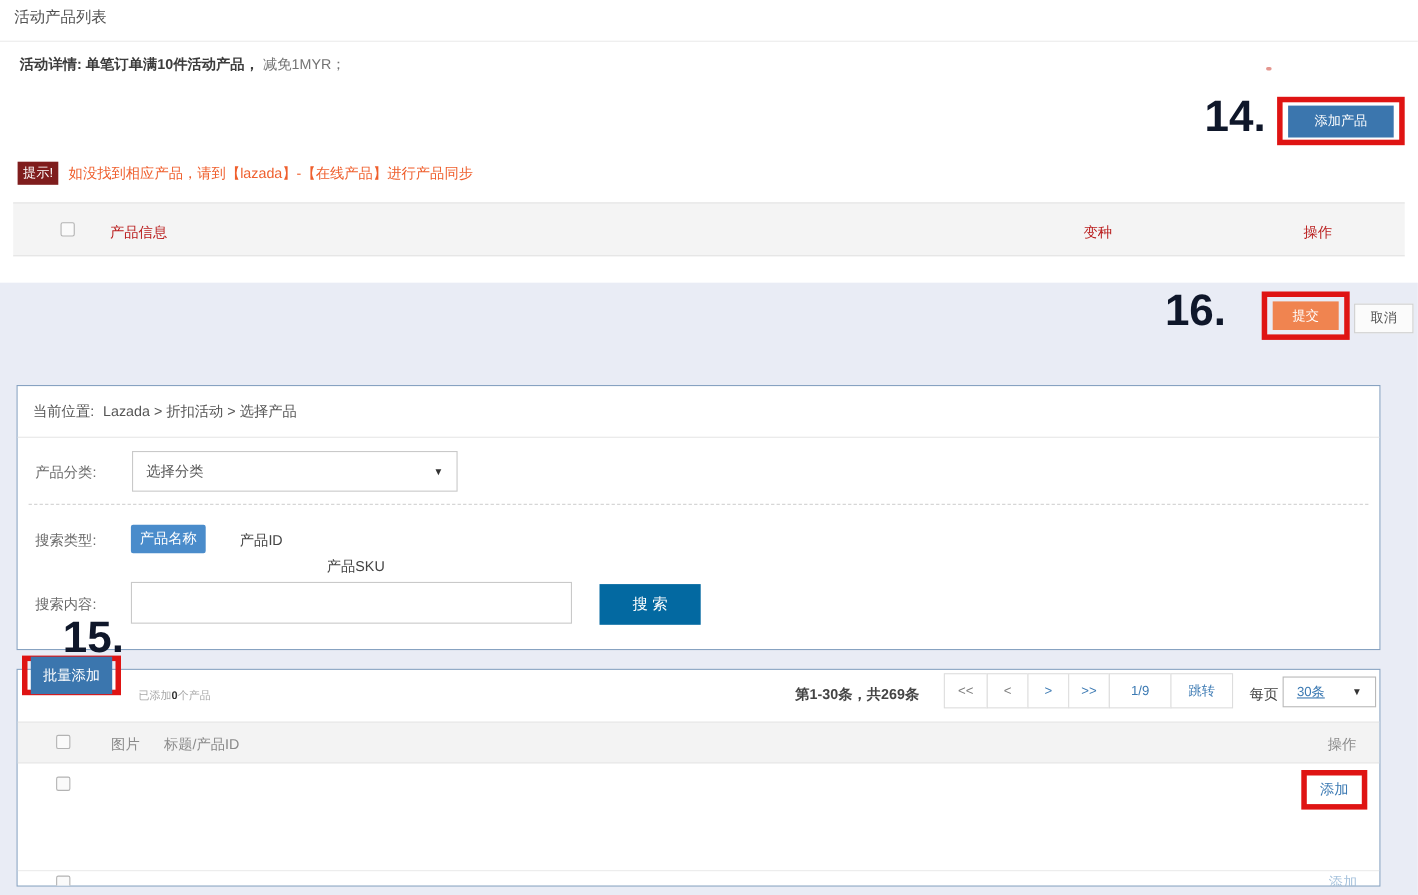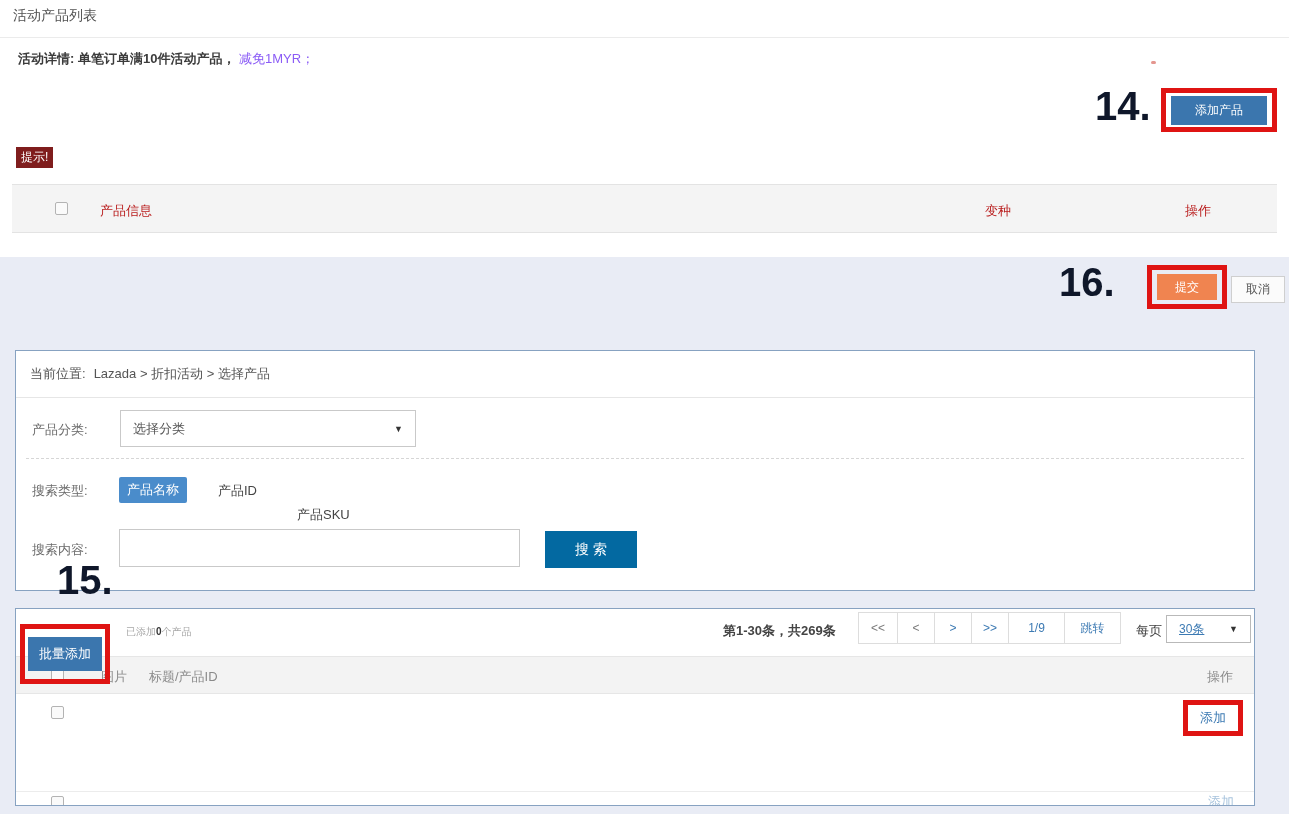--- a/index.html
+++ b/index.html
@@ -5,32 +5,32 @@
   * { margin:0; padding:0; box-sizing:border-box; }
   body { background:#fff; font-family:"Liberation Sans","DejaVu Sans",sans-serif; }
   #stage { position:relative; width:1289px; height:814px; background:#fff; overflow:hidden; }
   .abs { position:absolute; }
 
   
   .sec-title { left:13px; top:7px; font-size:14px; color:#525252; }
   .divider1 { left:0; top:37px; width:1289px; height:1px; background:#ebebeb; }
   .detail-line { left:18px; top:50px; font-size:13px; }
   .detail-bold { color:#3c3c3c; font-weight:bold; }
-  .detail-light { color:#8b5cf6; }
+  .detail-light { color:#737373; }
   .red-dot { left:1151px; top:61px; width:5px; height:3px; background:#d96a5f; opacity:.7; border-radius:2px; }
 
   .ann { color:#0f172a; font-weight:bold; font-size:40px; line-height:1; }
   .ann14 { left:1095px; top:86px; }
   .ann15 { left:57px; top:560px; }
   .ann16 { left:1059px; top:262px; }
 
   .redbox { border:5px solid #df1413; display:flex; align-items:center; justify-content:center; background:transparent; }
   .box14 { left:1161px; top:88px; width:116px; height:44px; }
   .box16 { left:1147px; top:265px; width:80px; height:44px; }
-  .box15 { left:20px; top:624px; width:90px; height:60px; }
+  .box15 { left:20px; top:596px; width:90px; height:36px; }
   .boxrow { left:1183px; top:700px; width:60px; height:36px; }
 
   .btn-blue { background:#3b76ae; color:#fff; border:none; font-size:12px;
               font-family:inherit; cursor:pointer; }
   .btn-add-product { width:96px; height:29px; }
   .btn-batch { width:74px; height:34px; font-size:13px; }
   .btn-submit { width:60px; height:26px; background:#f08450; color:#fff; border:none;
                 font-size:12px; font-family:inherit; cursor:pointer; }
   .btn-cancel { left:1231px; top:276px; width:54px; height:27px; background:#fbfbfb;
                 border:1px solid #cfcfcf; color:#555; font-size:12px; font-family:inherit; cursor:pointer; }
@@ -115,20 +115,21 @@
 
   <div class="abs red-dot"></div>
 
   <div class="abs ann ann14">14.</div>
   <div class="abs redbox box14">
     <button class="btn-blue btn-add-product">添加产品</button>
   </div>
 
   <div class="abs tip-row">
     <span class="tip-badge">提示!</span>
+    <span class="tip-msg">如没找到相应产品，请到【lazada】-【在线产品】进行产品同步</span>
   </div>
 
   <div class="abs t1-head">
     <span class="cb" style="position:absolute; left:43px; top:17px;"></span>
     <span class="cell" style="left:88px;">产品信息</span>
     <span class="cell" style="left:973px;">变种</span>
     <span class="cell" style="left:1173px;">操作</span>
   </div>
 
   <div class="abs band"></div>

